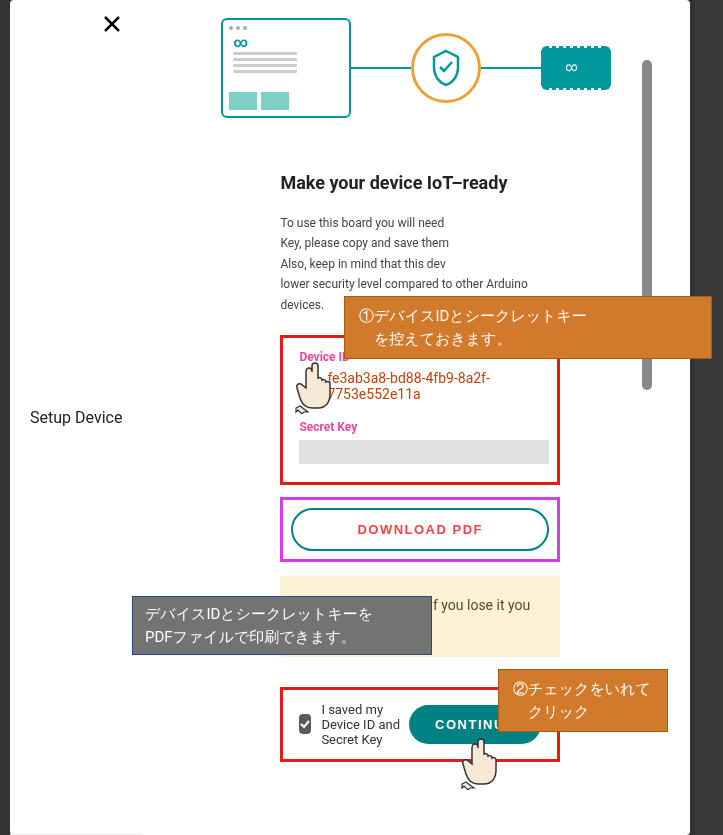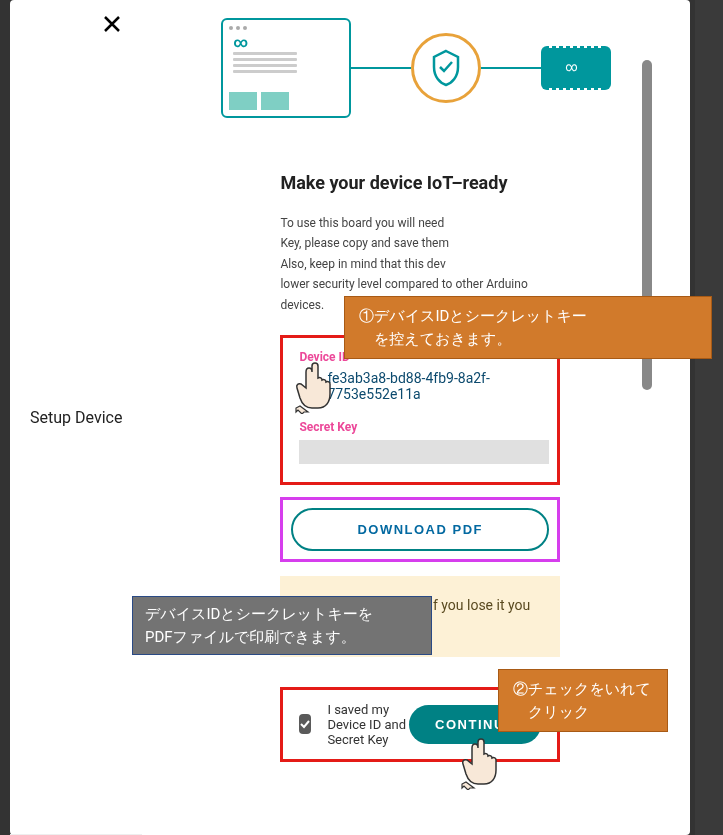--- a/index.html
+++ b/index.html
@@ -135,40 +135,40 @@
       margin-bottom: 12px;
     }
     .cred-label {
       font-size: 12px;
       font-weight: 700;
       color: #ec4899;
       margin-bottom: 6px;
     }
     .cred-value {
       font-size: 14px;
-      color: #0c4a6e;
+      color: #c2410c;
       margin-bottom: 18px;
       margin-left: 28px;
     }
     .secret-field {
       height: 24px;
       background: #e0e0e0;
       width: 250px;
     }
     .pdf-box {
       border: 3px solid #d63eed;
       padding: 8px;
       margin-bottom: 14px;
     }
     .download-btn {
       width: 100%;
       border: 2px solid #008184;
       border-radius: 26px;
       background: #fff;
-      color: #0369a1;
+      color: #ef4444;
       font-weight: 700;
       font-size: 13px;
       letter-spacing: 1.5px;
       padding: 12px;
       cursor: pointer;
     }
     .warning-box {
       background: #fdf1d6;
       padding: 18px 26px;
       font-size: 14px;
@@ -176,21 +176,21 @@
       line-height: 1.6;
       margin-bottom: 30px;
     }
     .footer-box {
       border: 3px solid #e41b17;
       padding: 12px 16px;
       display: flex;
       align-items: center;
       justify-content: space-between;
     }
-    .checkbox-wrap { display: flex; align-items: center; gap: 16px; }
+    .checkbox-wrap { display: flex; align-items: center; gap: 10px; }
     .checkbox {
       width: 20px; height: 20px; background: #5a5a5a; border-radius: 4px;
       display: flex; align-items: center; justify-content: center; color: #fff;
       cursor: pointer;
     }
     .checkbox-label { font-size: 13px; color: #333; }
     .continue-btn {
       background: #008184;
       color: #fff;
       border: none;

